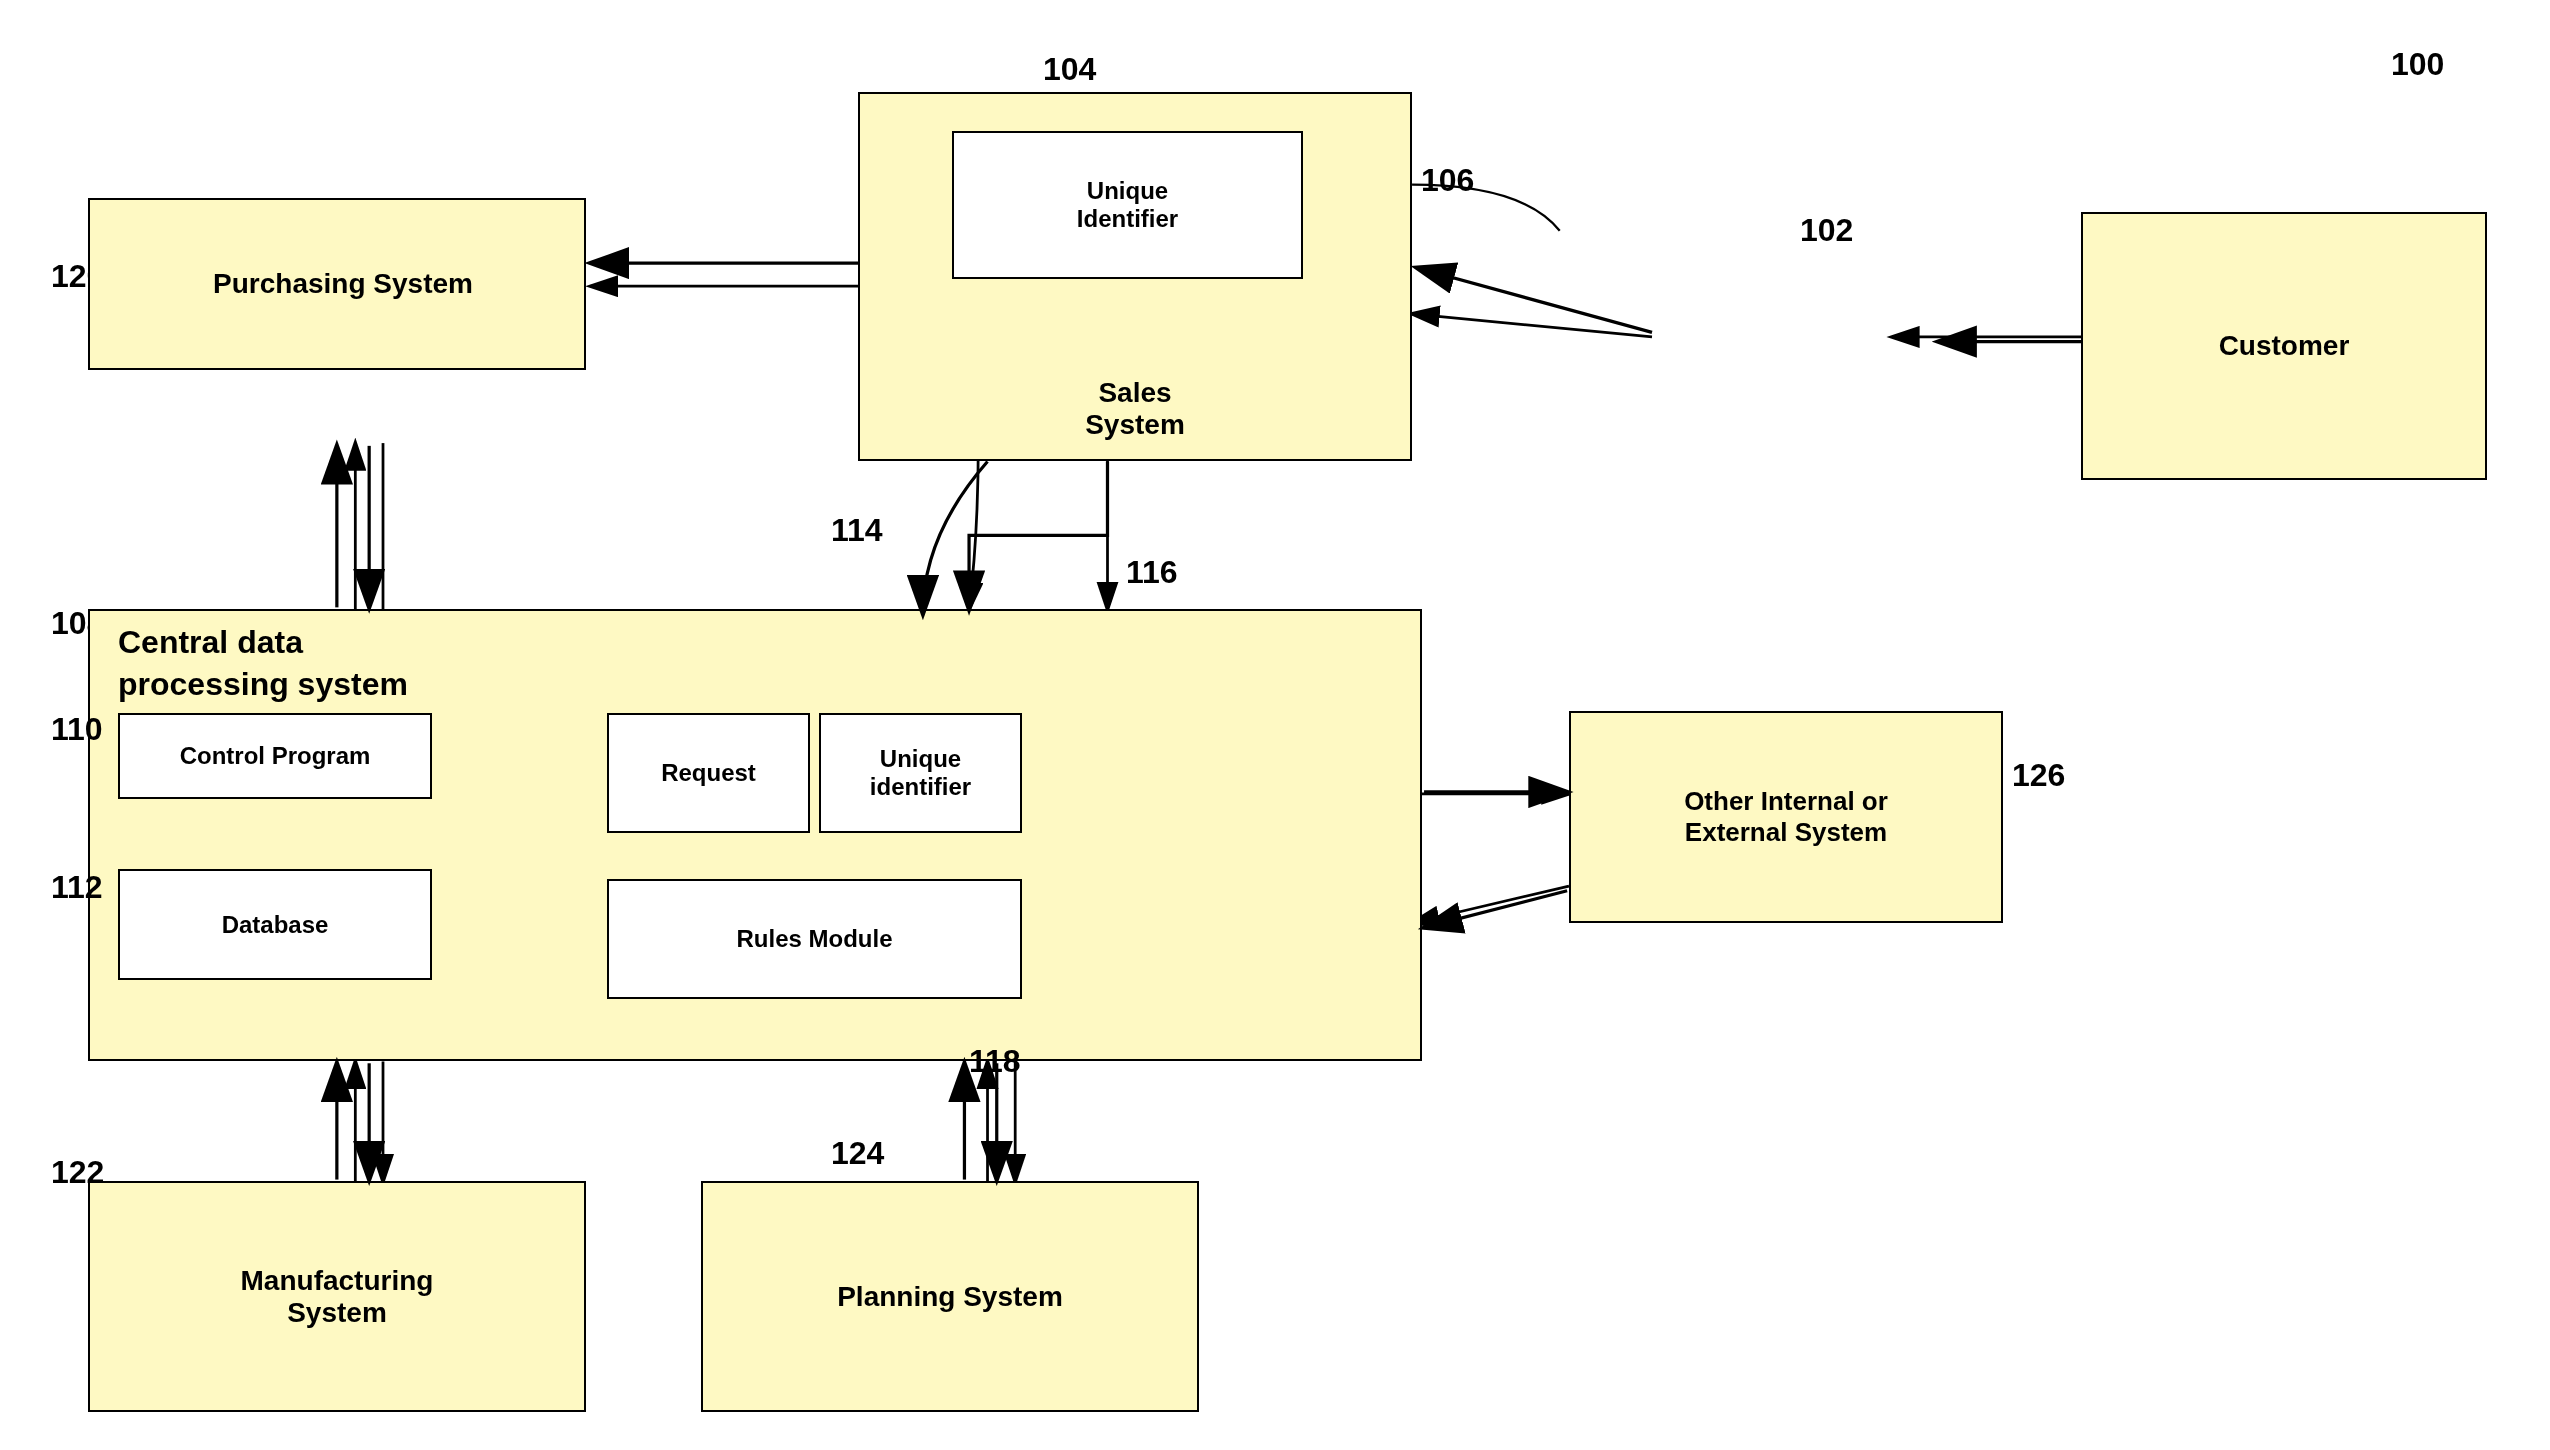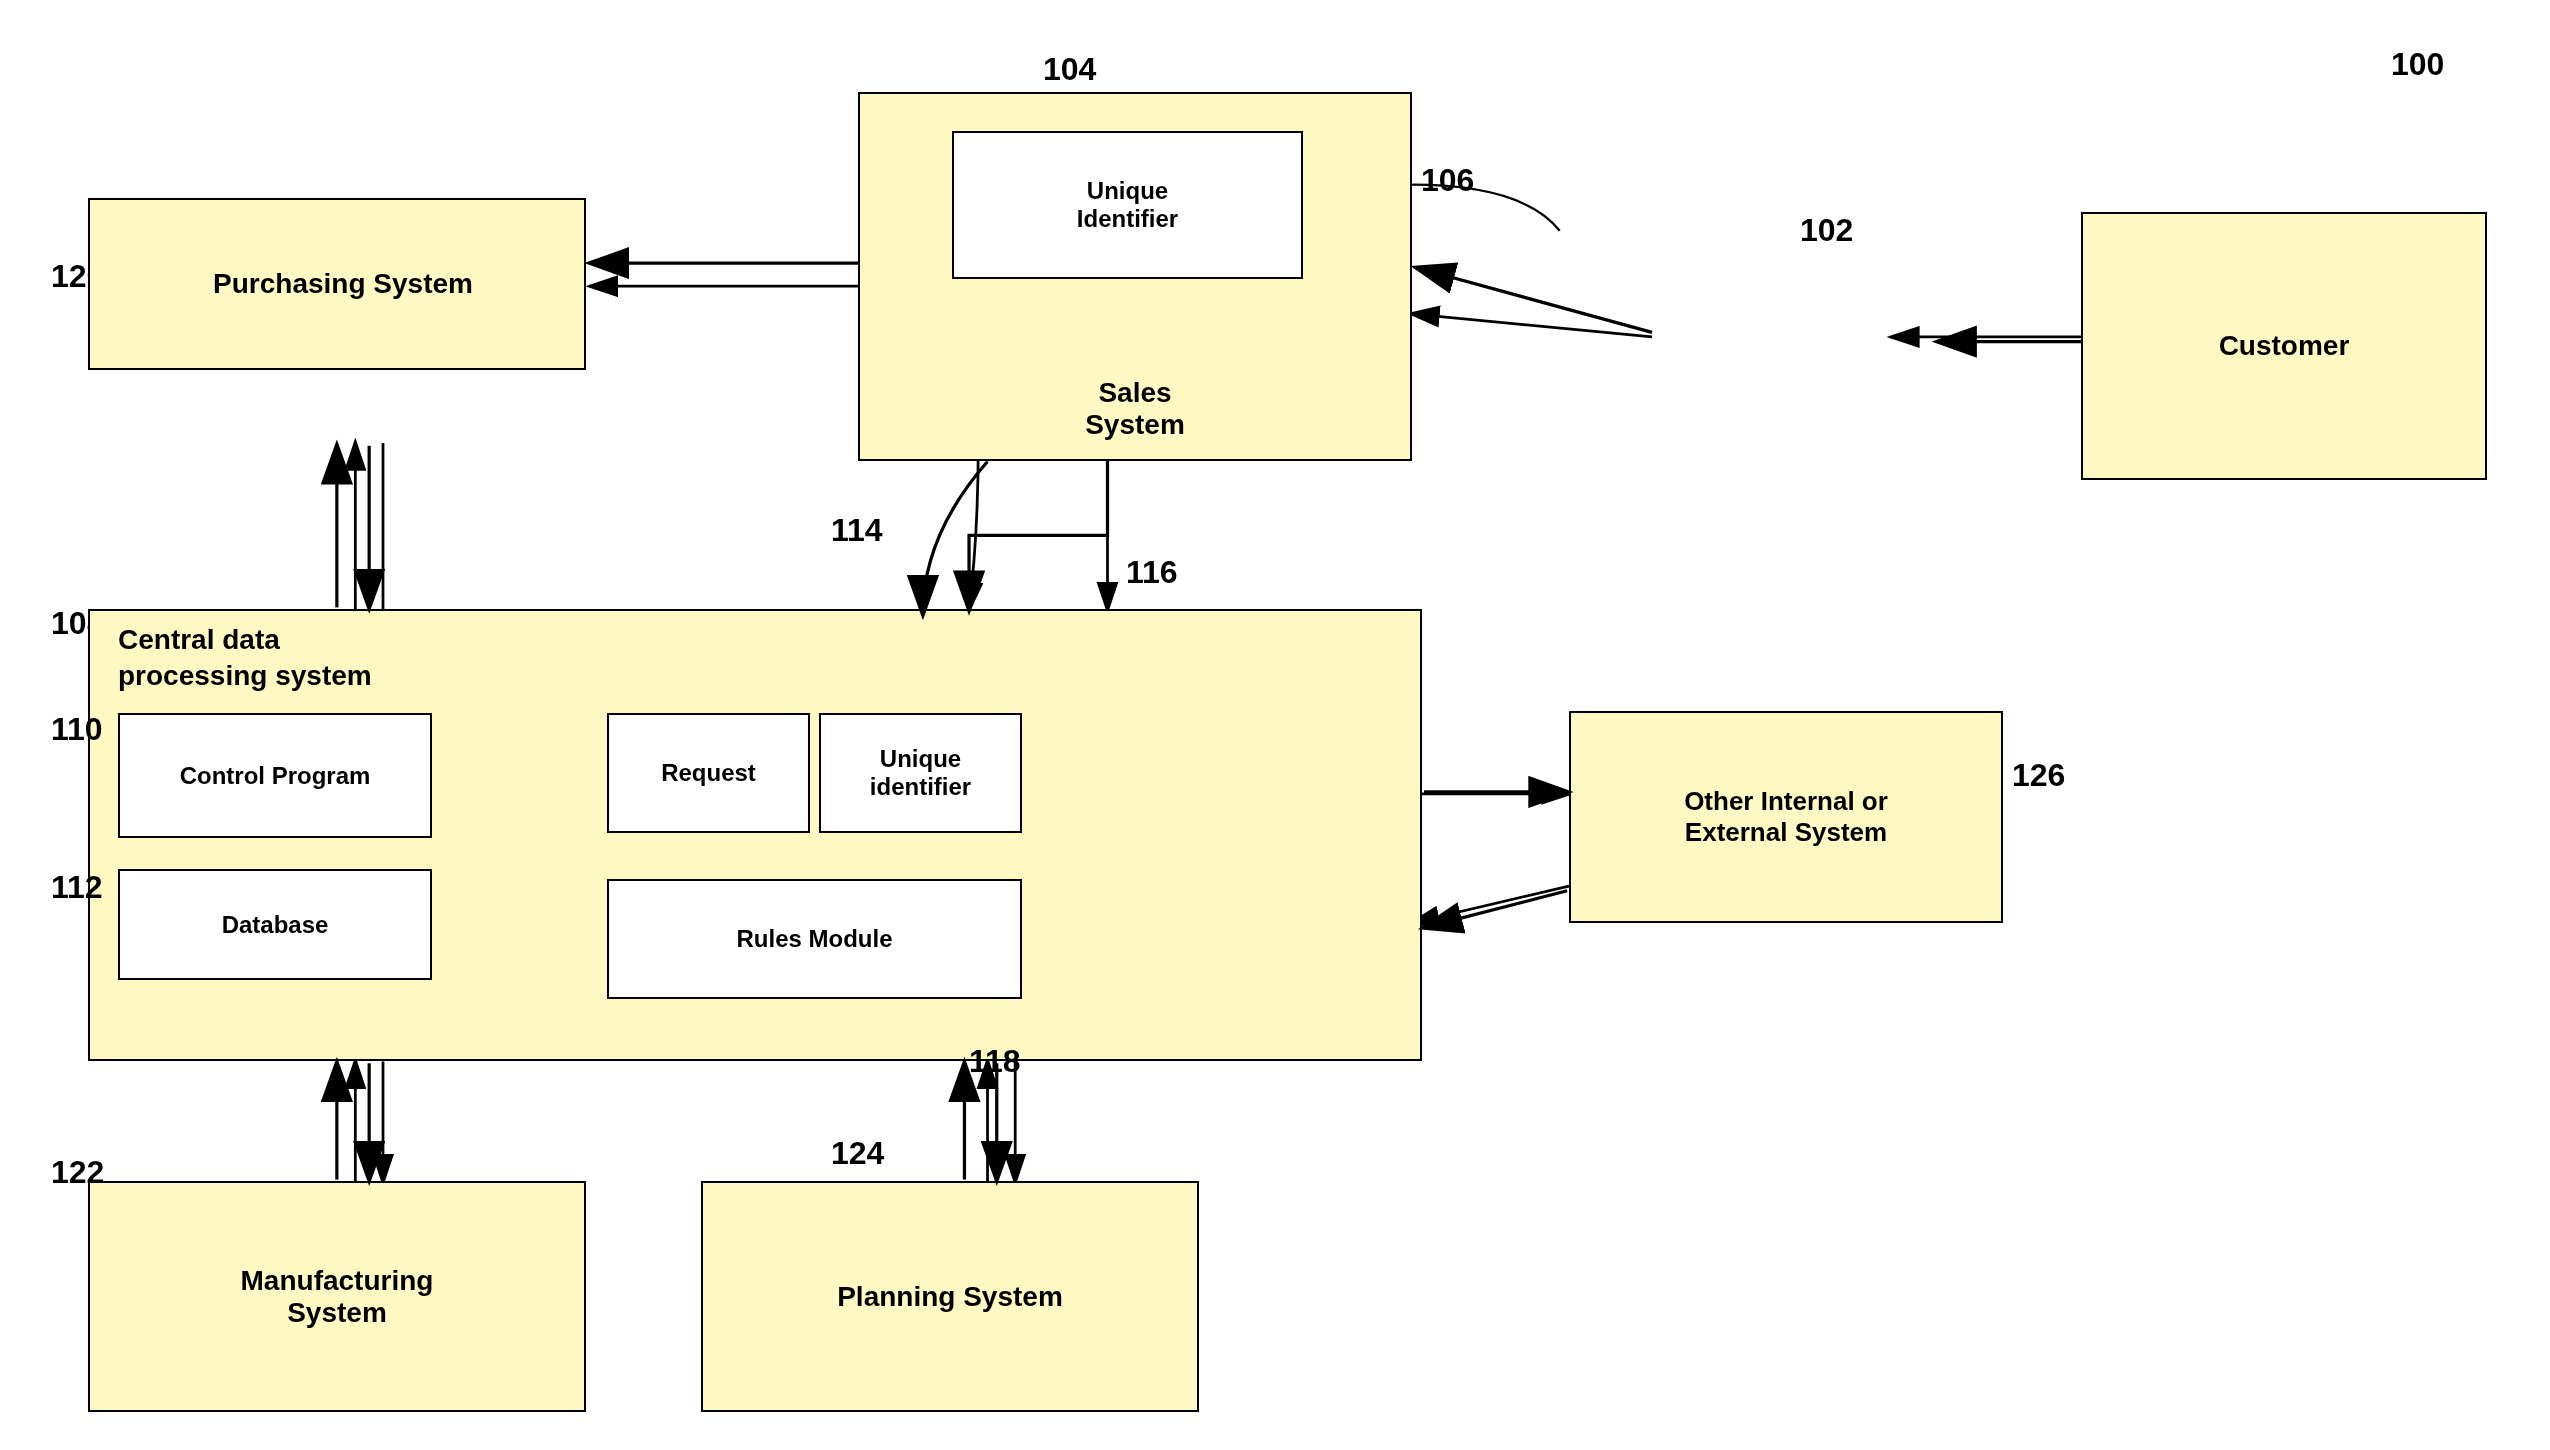--- a/index.html
+++ b/index.html
@@ -123,25 +123,25 @@
 
   <div class="box" style="left:88px; top:198px; width:498px; height:172px;padding-left:12px;">
     <span>Purchasing System</span>
   </div>
 
   <div class="ref-num" style="left:51px; top:605px;">108</div>
 
   <div class="box" style="left:88px; top:609px; width:1334px; height:452px;">
     <div style="position:relative; width:100%; height:100%;">
 
-      <div style="position:absolute; top:11px; left:28px; font-size:28px; font-weight:bold; text-align:left; line-height:1.3;">
+      <div style="position:absolute; top:11px; left:28px; font-size:32px; font-weight:bold; text-align:left; line-height:1.3;">
         Central data<br>processing system
       </div>
 
-      <div class="box-inner" style="position:absolute; left:28px; top:102px; width:314px; height:125px; display:flex; align-items:center; justify-content:center;">
+      <div class="box-inner" style="position:absolute; left:28px; top:102px; width:314px; height:86px; display:flex; align-items:center; justify-content:center;">
         <span>Control Program</span>
       </div>
 
       <div class="box-inner" style="position:absolute; left:517px; top:102px; width:203px; height:120px; display:flex; align-items:center; justify-content:center;">
         <span>Request</span>
       </div>
 
       <div class="box-inner" style="position:absolute; left:28px; top:258px; width:314px; height:111px; display:flex; align-items:center; justify-content:center;">
         <span>Database</span>
       </div>

